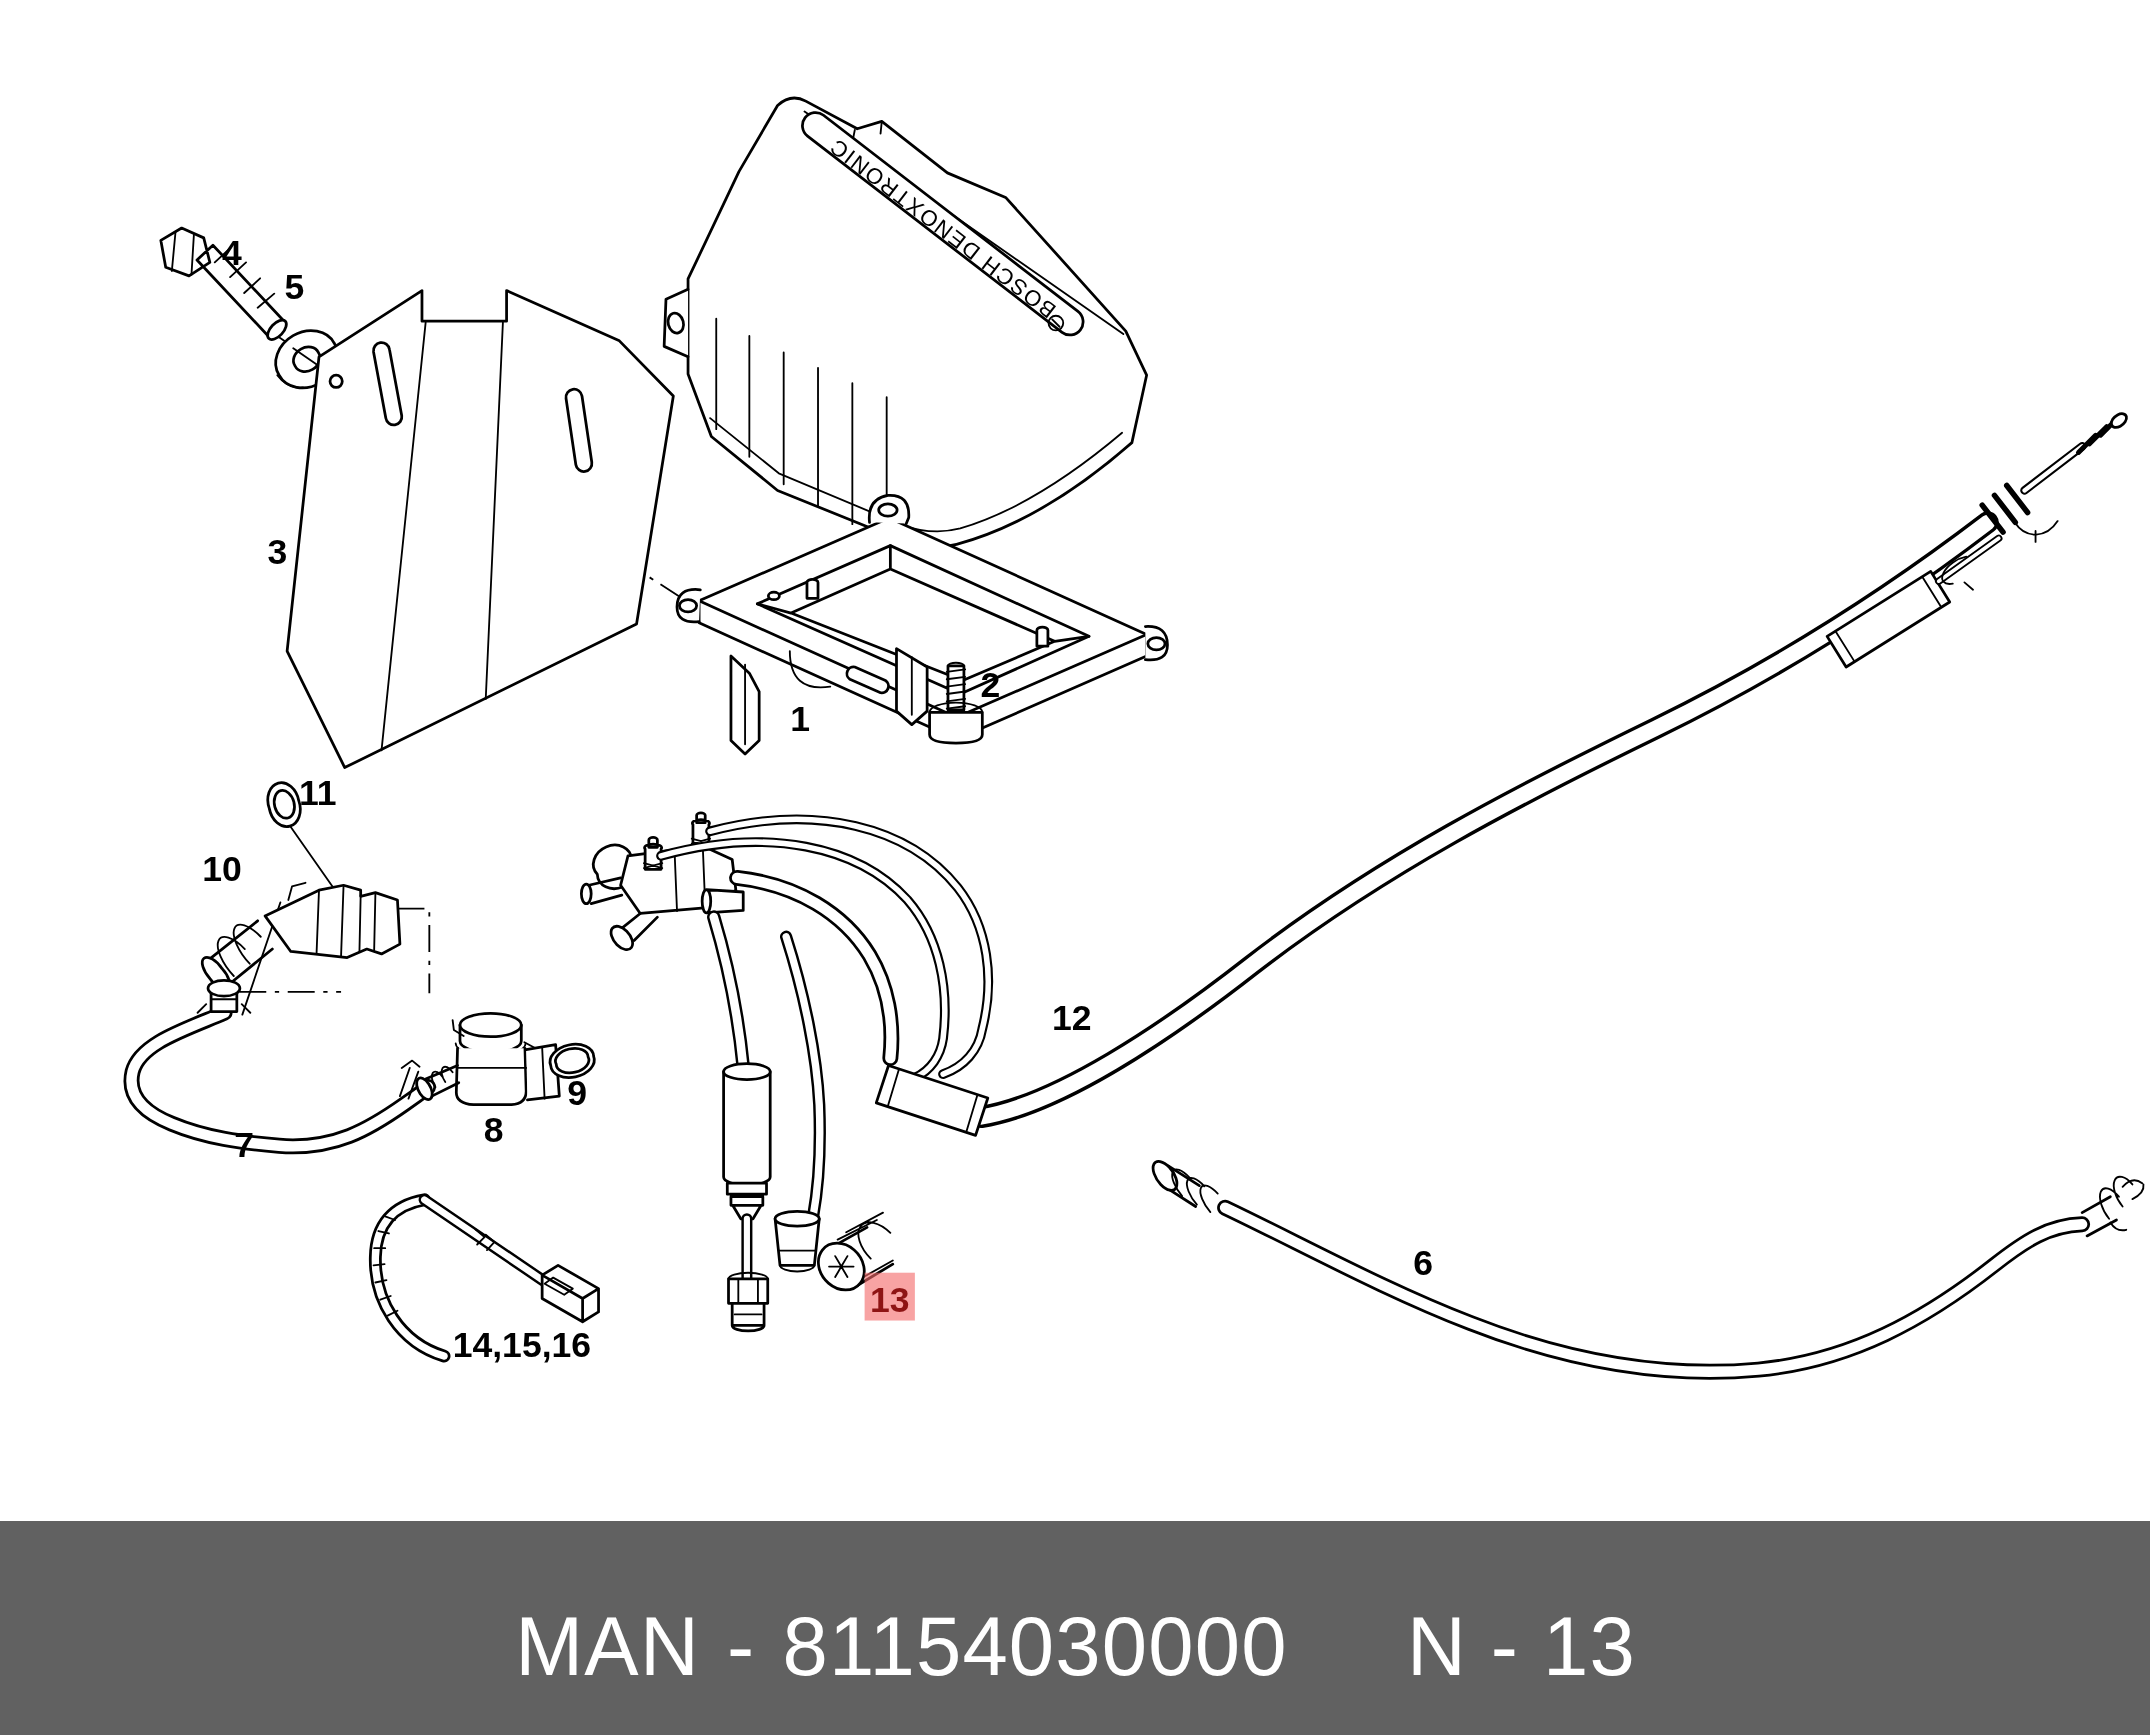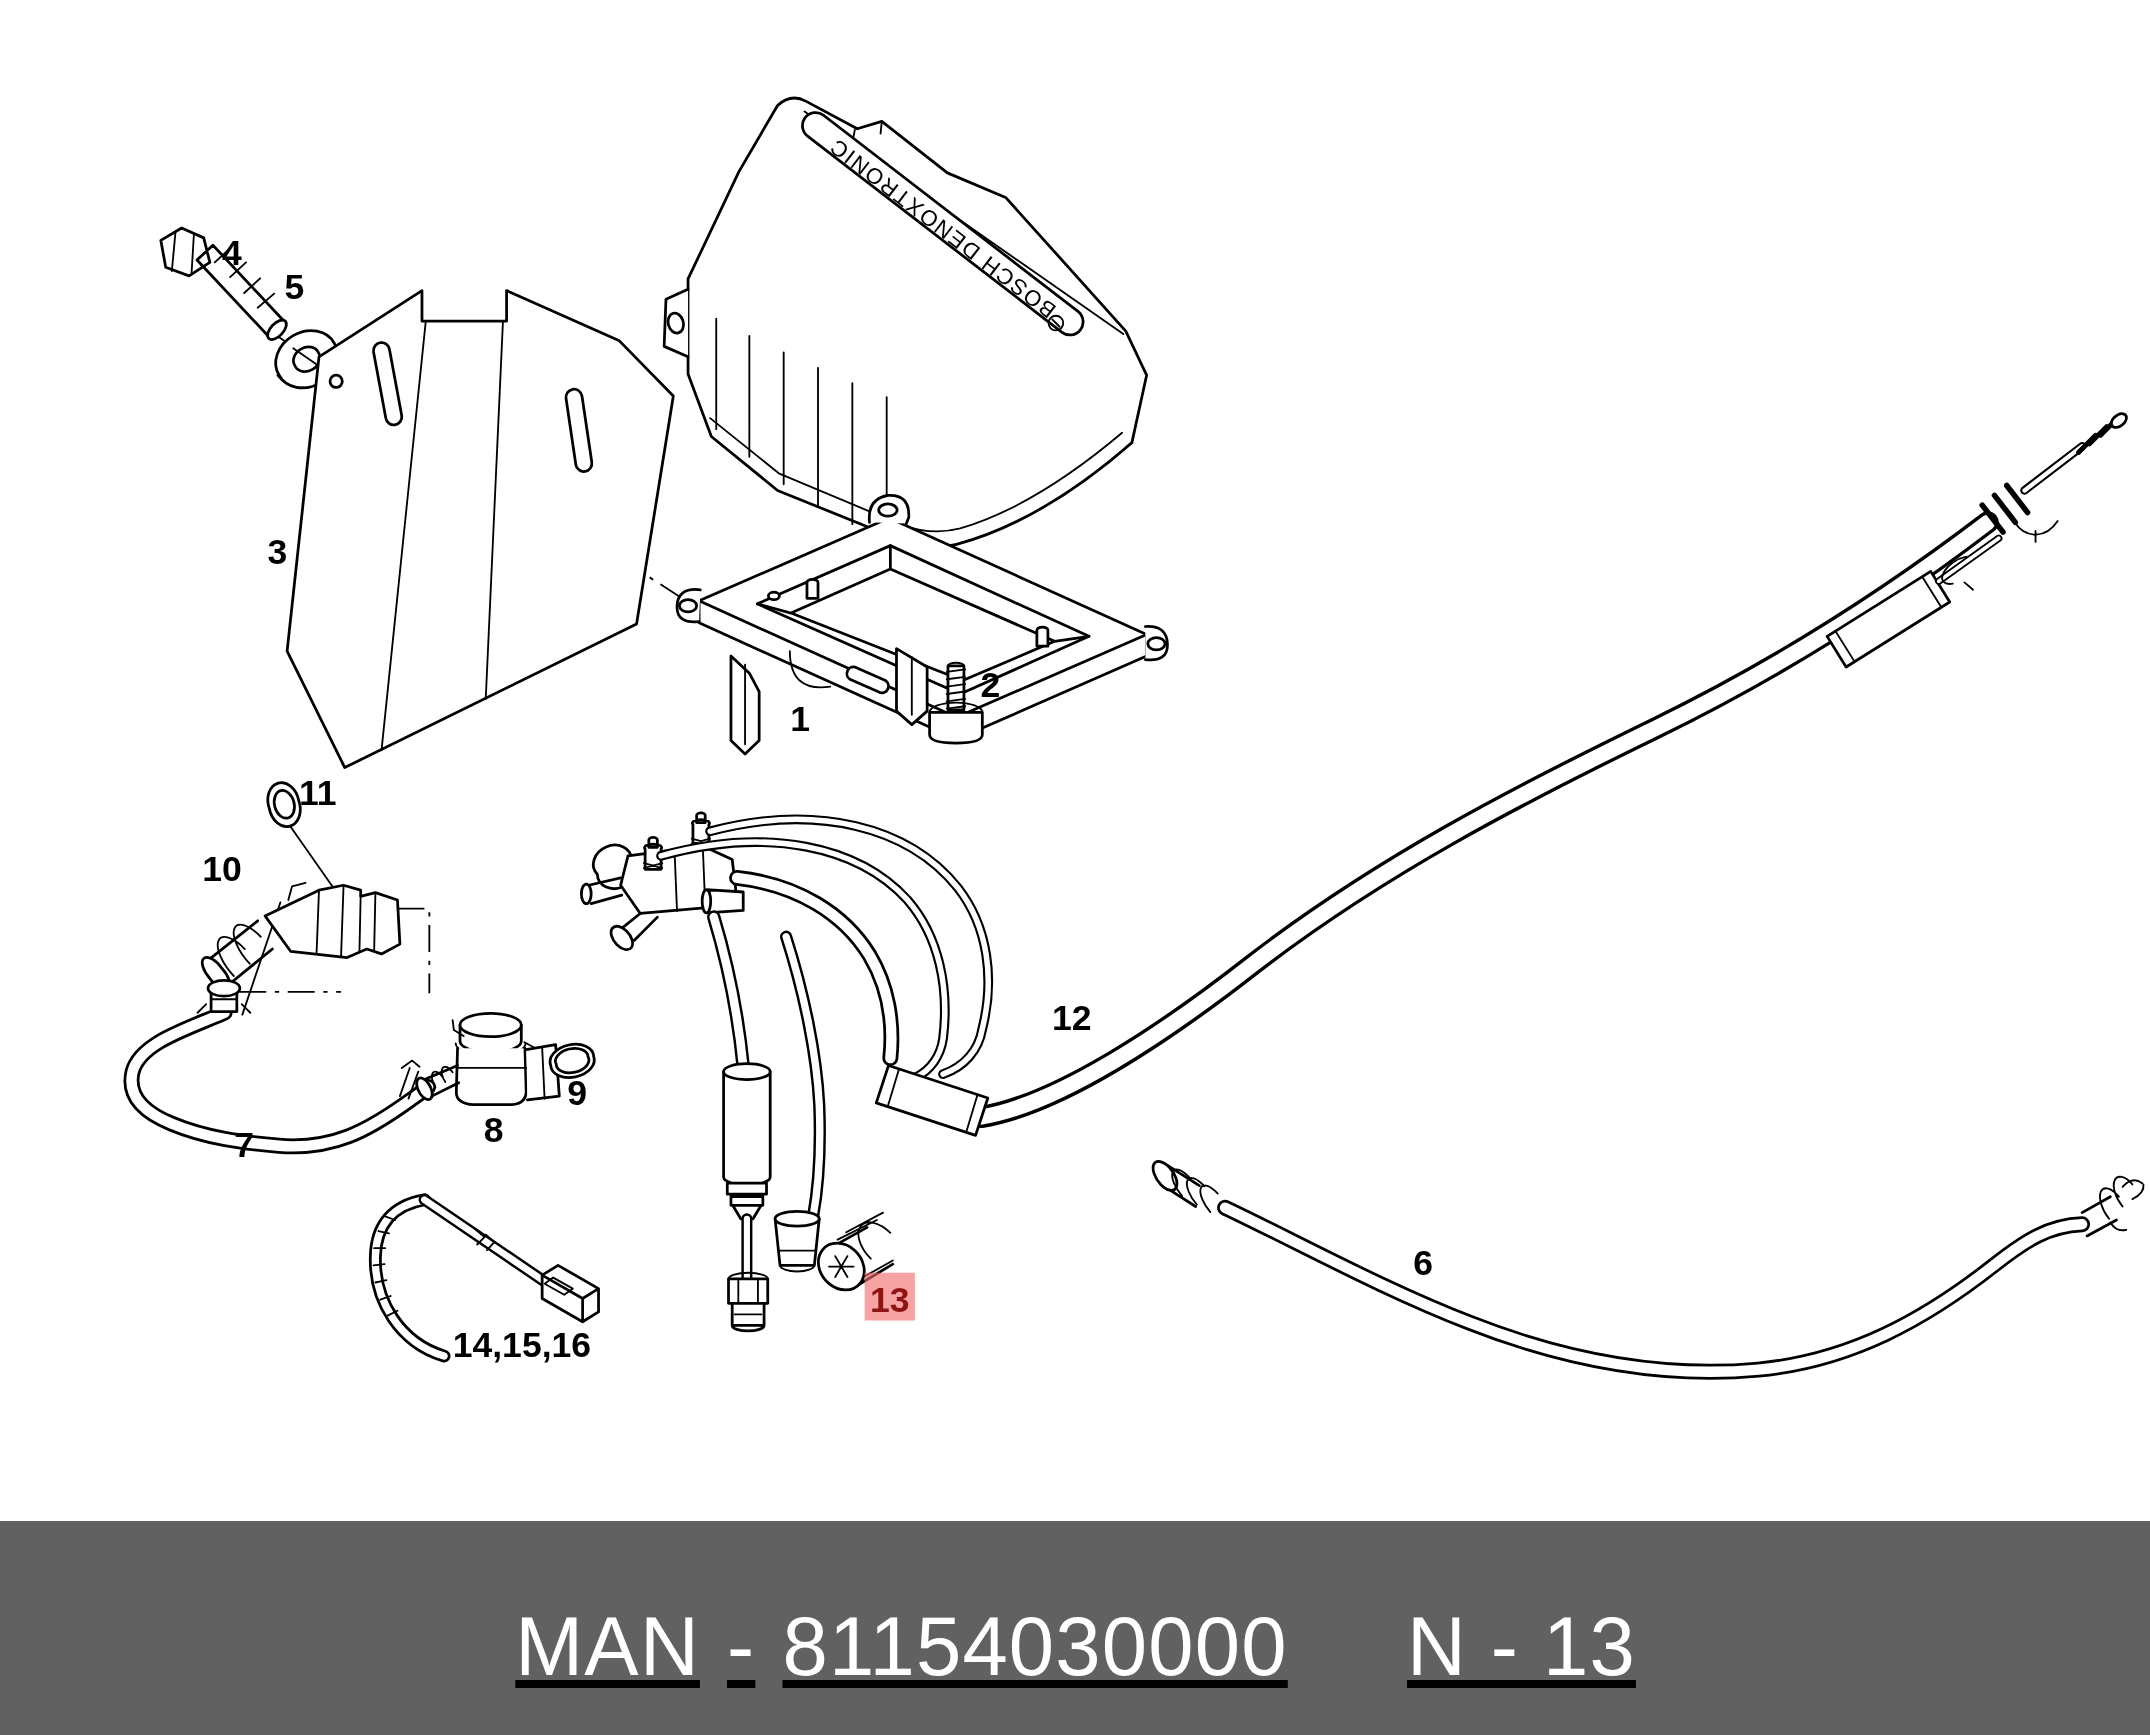--- a/index.html
+++ b/index.html
@@ -9,21 +9,21 @@
   
   .of{fill:#ffffff;stroke:#000000;stroke-width:4.5;stroke-linejoin:round;stroke-linecap:round;}
   .ol{fill:none;stroke:#000000;stroke-width:4.5;stroke-linejoin:round;stroke-linecap:round;}
   .tl{fill:none;stroke:#000000;stroke-width:3;stroke-linejoin:round;stroke-linecap:round;}
   .dd{fill:none;stroke:#000000;stroke-width:3;stroke-dasharray:44 14 7 14;}
   .lbl{font:700 58px "Liberation Sans",sans-serif;fill:#000000;text-anchor:middle;}
   .covertext{font:400 36px "Liberation Sans",sans-serif;fill:#000000;text-anchor:middle;letter-spacing:3px;}
   .hilbl{font:700 58px "Liberation Sans",sans-serif;text-anchor:middle;}
   
   .footer{position:absolute;left:0;top:1521px;width:2151px;height:215px;background:#616161;
-          display:flex;align-items:center;justify-content:center;text-decoration:underline;}
+          display:flex;align-items:center;justify-content:center;}
   .footer-inner{position:relative;top:18px;display:flex;align-items:baseline;gap:28px;
                 color:#ffffff;font:400 84px "Liberation Sans",sans-serif;letter-spacing:1.2px;
                 transform:scaleX(0.97);white-space:nowrap;}
   .fgap{display:inline-block;width:67px;}
 </style>
 </head>
 <body>
 
 <div class="stage">
 <svg width="2151" height="1521" viewBox="0 0 3508 2481">

